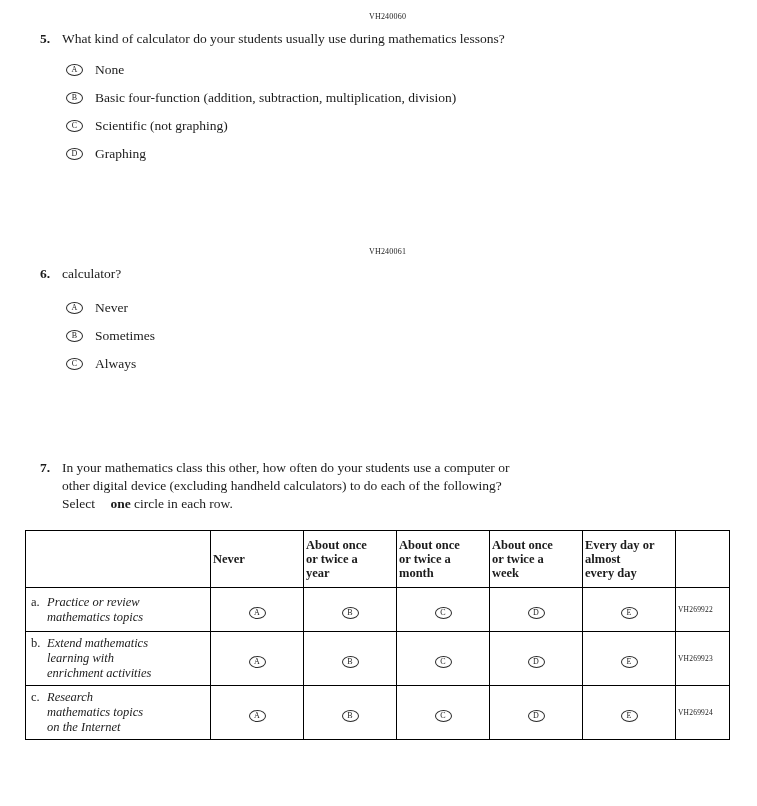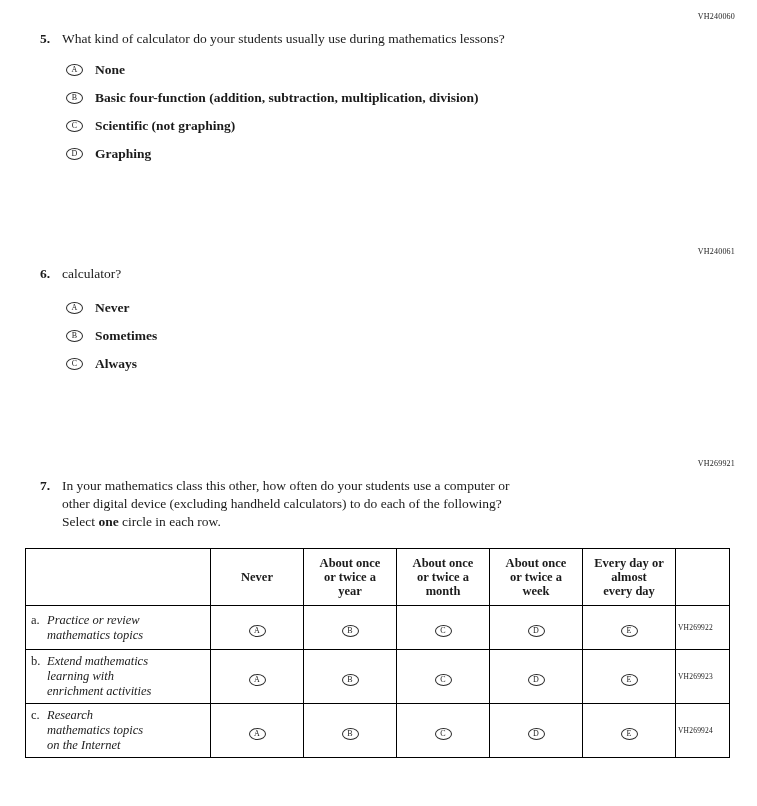--- a/index.html
+++ b/index.html
@@ -6,51 +6,51 @@
   html,body { background:#ffffff; }
   body {
     width:757px; height:806px; overflow:hidden;
     font-family:"Liberation Serif","DejaVu Serif",serif;
     color:#1b1b1b;
   }
   .page { position:relative; width:757px; height:806px; padding:12px 22px 0 40px; }
 
   .code {
     font-size:8px; line-height:10px; height:10px;
-    text-align:right; letter-spacing:.2px; margin-bottom:8px; color:#222;
+    text-align:center; letter-spacing:.2px; margin-bottom:8px; color:#222;
   }
 
   .q-row { display:flex; }
   .q-num { flex:none; width:22px; font-weight:700; font-size:13.5px; line-height:18px; }
   .q-line { font-size:13.5px; line-height:18px; }
-  .q-line b { font-weight:700; }
+  .q-line b { font-weight:700;margin-left:12px; }
 
   .options { margin-top:13px; padding-left:4px; }
   .option { display:flex; align-items:center; height:18px; margin-bottom:10px; cursor:default; }
 
   .bubble {
     flex:none; display:inline-flex; align-items:center; justify-content:center;
     width:17px; height:12px; border:1px solid #2a2a2a; border-radius:50%;
     font-size:8px; line-height:1; color:#1b1b1b; background:#fff;
   }
   .option .bubble { margin-right:12px; }
-  .option-label { font-size:13.5px; line-height:18px;font-weight:bold; }
+  .option-label { font-size:13.5px; line-height:18px; }
 
   #section-6 { margin-top:74px; }
   #section-7 { margin-top:76px; }
 
   
   .freq-table {
     border-collapse:collapse; table-layout:fixed;
     width:704px; margin-left:-15px; margin-top:17px;
   }
   .freq-table td { border:1px solid #000; }
   .head-cell {
     font-weight:700; font-size:12.5px; line-height:14px;
-    text-align:center; vertical-align:middle; padding:3px 2px;
+    text-align:left; vertical-align:middle; padding:3px 2px;
   }
   .head-cell div { display:block; }
   .label-cell { vertical-align:middle; padding:2px 4px 2px 5px; font-size:12.5px; }
   .row-label { display:flex; }
   .row-letter { flex:none; width:16px; line-height:15px; }
   .row-lines { display:block; }
   .rl { display:block; line-height:15px;font-style:italic; }
   .ans-cell { text-align:center; vertical-align:middle; }
   .code-cell {
     font-size:7.5px; letter-spacing:.2px; 
@@ -112,21 +112,20 @@
           <div class="option">
             <span class="bubble">C</span>
             <span class="option-label">Always</span>
           </div>
         </div>
       </div>
     </div>
   </section>
 
   <section id="section-7">
-    <div class="code">VH269921</div>
     <div class="q-row">
       <span class="q-num">7.</span>
       <div class="q-body">
         <div class="q-line">In your mathematics class this other, how often do your students use a computer or</div>
         <div class="q-line">other digital device (excluding handheld calculators) to do each of the following?</div>
         <div class="q-line"><span>Select </span><b>one</b><span> circle in each row.</span></div>
       </div>
     </div>
 
     <table class="freq-table">

